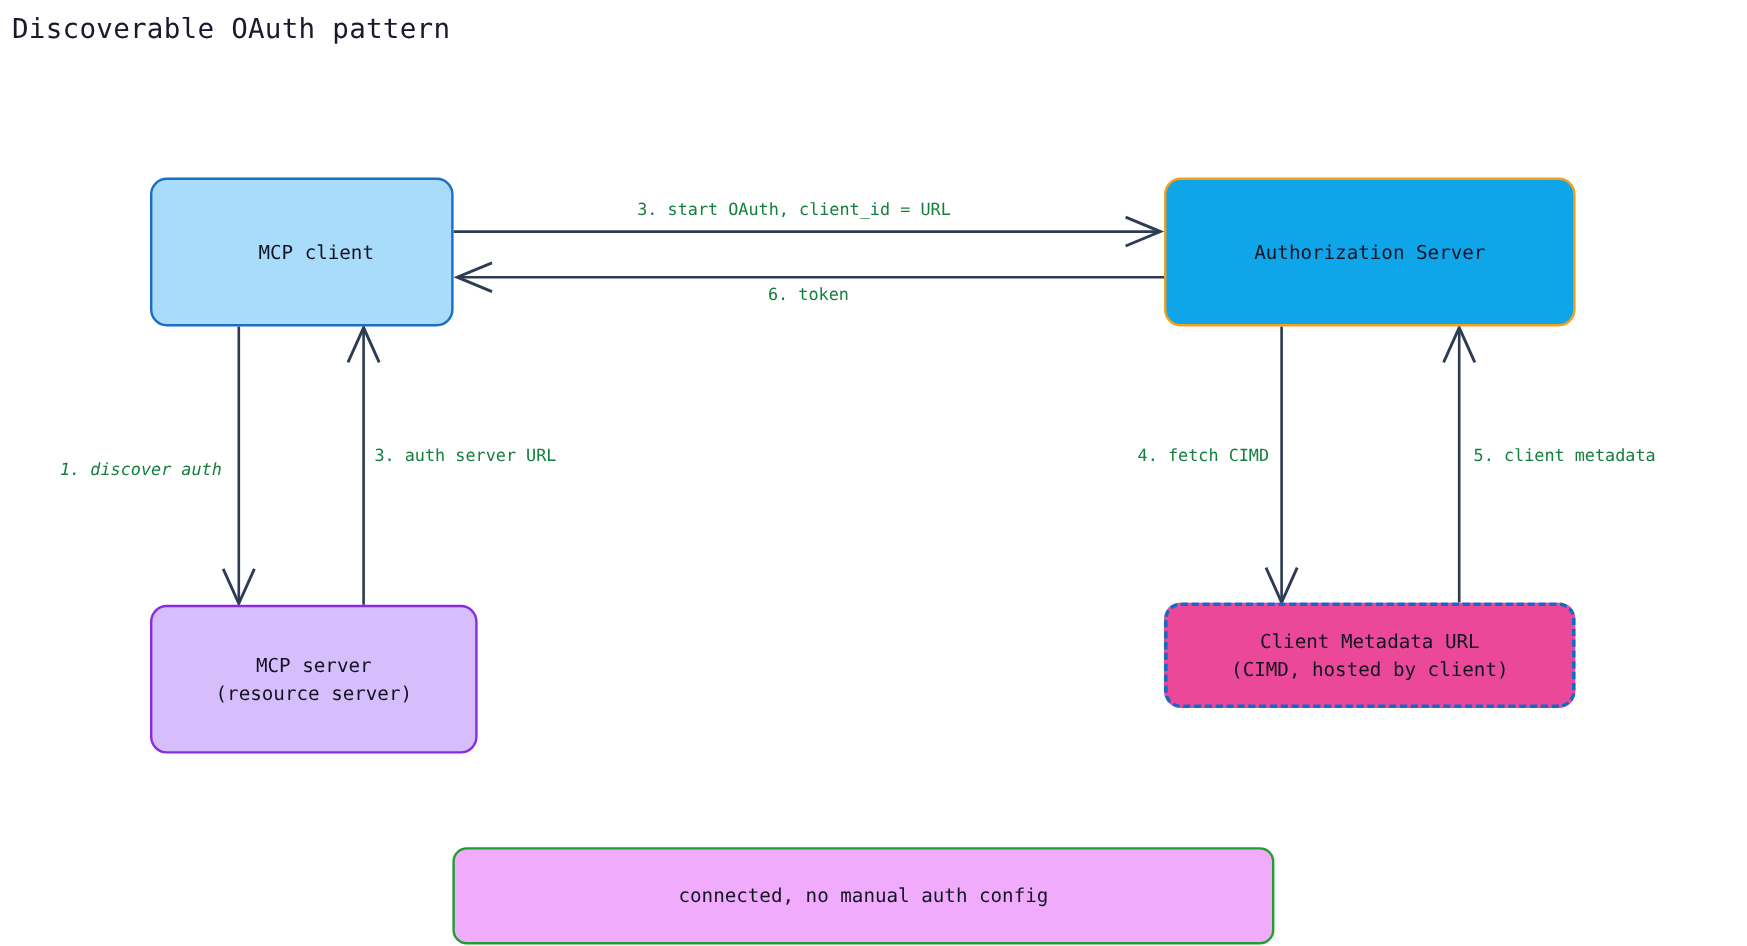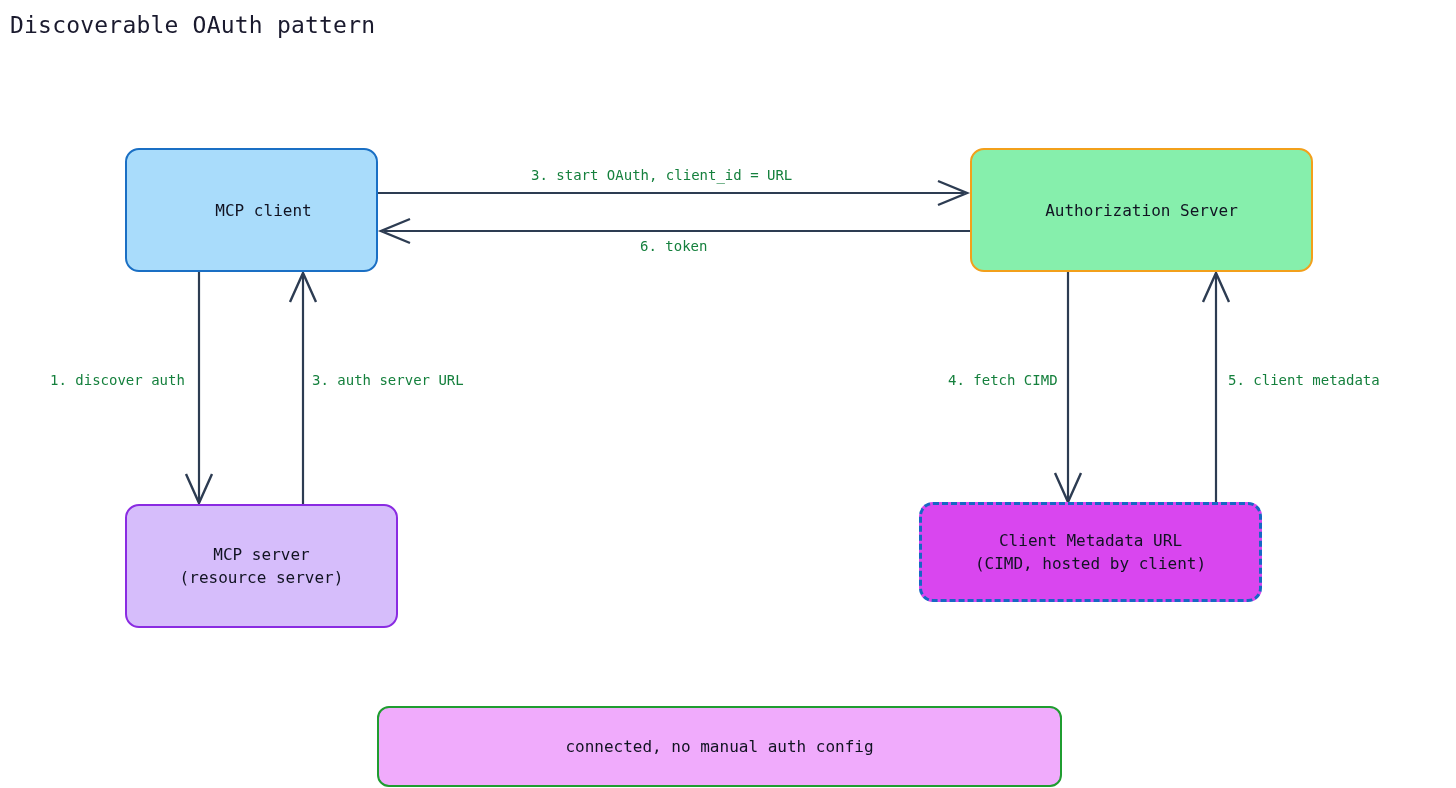--- a/index.html
+++ b/index.html
@@ -39,31 +39,31 @@
     z-index: 3;
   }
   #node-mcp-client {
     left: 125px; top: 148px; width: 253px; height: 124px;
     background: #a9dcfb;
     border: 2.5px solid #1a6fc4;
     padding-left: 24px;
   }
   #node-auth-server {
     left: 970px; top: 148px; width: 343px; height: 124px;
-    background: #86efac;
+    background: #0ea5e9;
     border: 2.5px solid #f2a01b;
   }
   #node-mcp-server {
     left: 125px; top: 504px; width: 273px; height: 124px;
     background: #d6bdfb;
     border: 2.5px solid #8a2be2;
   }
   #node-cimd {
-    left: 919px; top: 502px; width: 343px; height: 100px;
-    background: #d946ef;
+    left: 970px; top: 502px; width: 343px; height: 88px;
+    background: #ec4899;
     border: 3px dashed #1668c4;
   }
   #node-connected {
     left: 377px; top: 706px; width: 685px; height: 81px;
     background: #f0abfc;
     border: 2.5px solid #1f9d30;
     border-radius: 12px;
   }
   .edge-label {
     position: absolute;
@@ -135,18 +135,18 @@
 
 <div class="node" id="node-cimd">
   <span>Client Metadata URL
 (CIMD, hosted by client)</span>
 </div>
 
 <div class="node" id="node-connected">
   <span>connected, no manual auth config</span>
 </div>
 
-<div class="edge-label" style="left:50px; top:372px;">1. discover auth</div>
+<div class="edge-label" style="left:50px; top:384px;font-style:italic;">1. discover auth</div>
 <div class="edge-label" style="left:312px; top:372px;">3. auth server URL</div>
 <div class="edge-label" style="left:531px; top:167px;">3. start OAuth, client_id = URL</div>
 <div class="edge-label" style="left:948px; top:372px;">4. fetch CIMD</div>
 <div class="edge-label" style="left:1228px; top:372px;">5. client metadata</div>
 <div class="edge-label" style="left:640px; top:238px;">6. token</div>
 
 </body></html>

